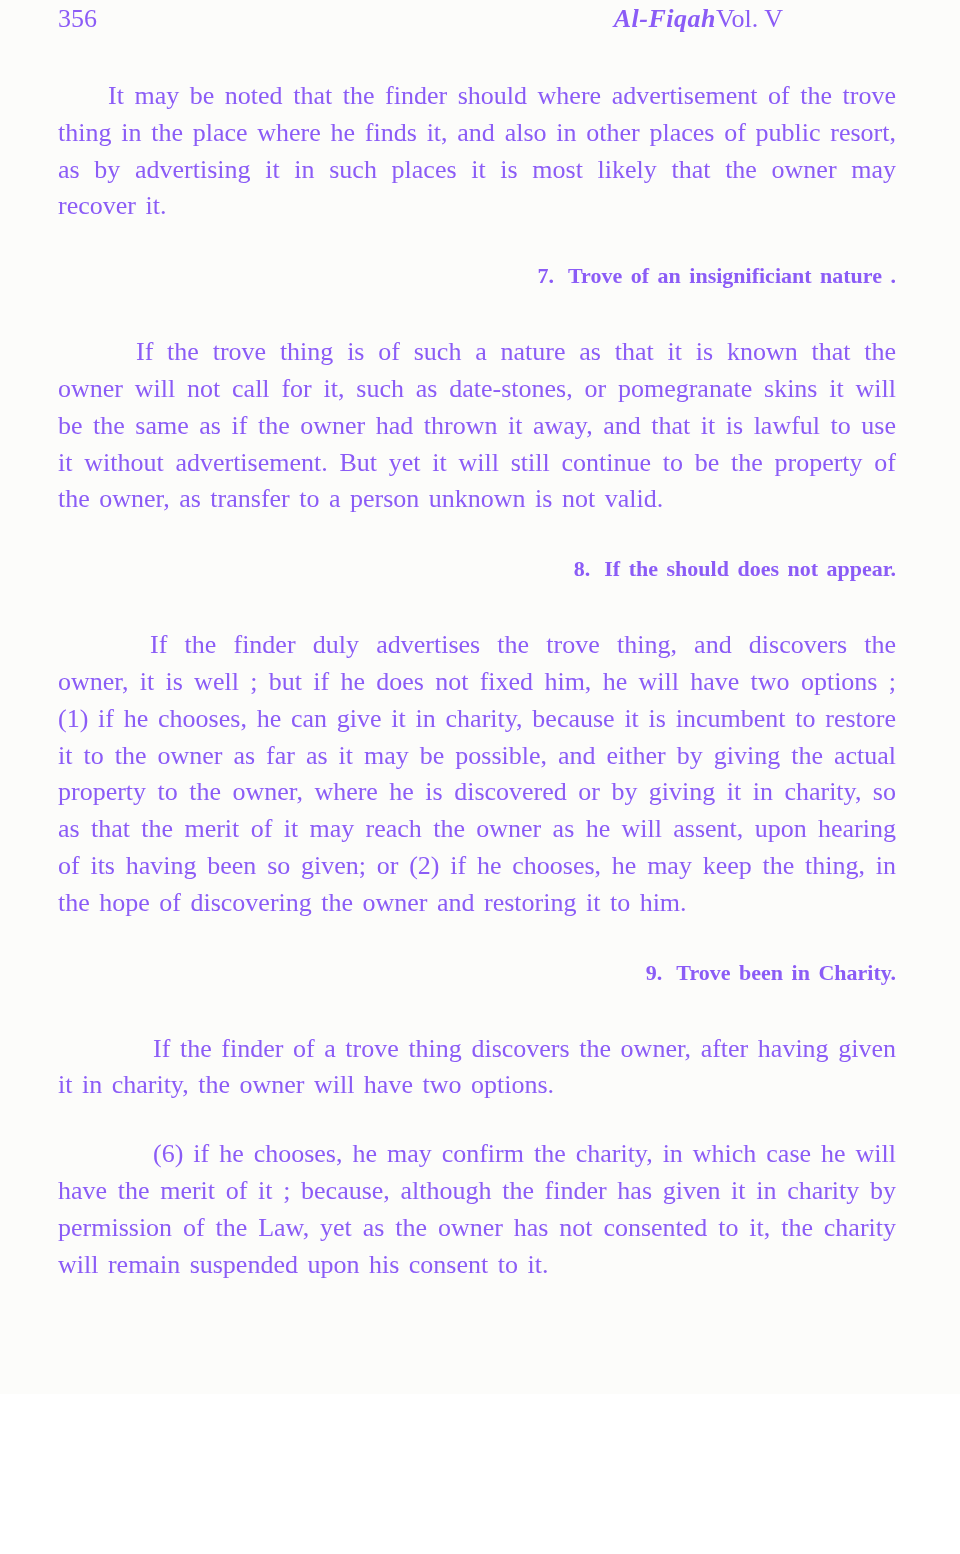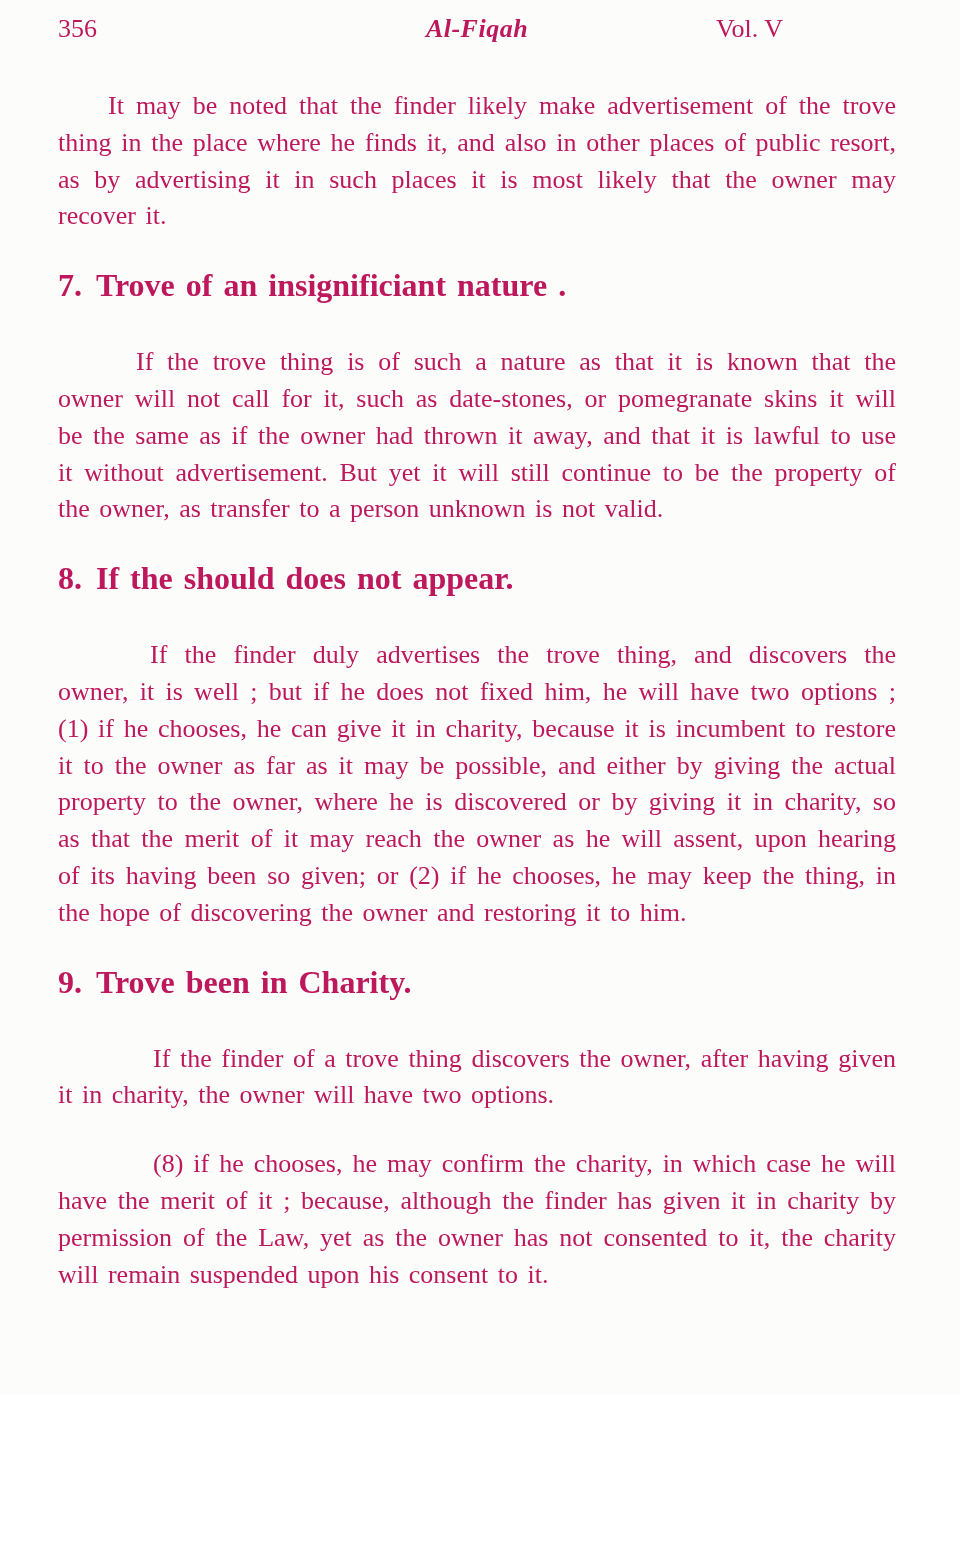--- a/index.html
+++ b/index.html
@@ -2,66 +2,66 @@
 <html><head>
 <meta charset="utf-8">
 <style>
   html, body { margin: 0; padding: 0; background: #ffffff; }
   .page {
     position: relative;
     width: 960px;
     height: 1394px;
     box-sizing: border-box;
     background: #fcfcfa;
-    padding: 14px 64px 0 58px;
+    padding: 4px 64px 0 58px;
     font-family: "Liberation Serif", "DejaVu Serif", serif;
-    color: #be185d;
+    color: #8b5cf6;
     overflow: hidden;
     filter: blur(0.3px);
   }
   .page-header {
     display: flex;
     align-items: baseline;
     font-size: 26px;
     line-height: 30px;
     margin-bottom: 44px;
   }
   .page-number { width: 180px; text-align: left; }
-  .book-title { flex: 1; text-align: center; font-style: italic; font-weight: bold; letter-spacing: 0.5px; }
+  .book-title { flex: 1; text-align: right; font-style: italic; font-weight: bold; letter-spacing: 0.5px; }
   .volume { width: 180px; text-align: left; }
   .content {
     font-size: 26px;
     line-height: 36.8px;
     text-align: justify;
     word-spacing: 3px;
   }
   .content p {
     margin: 0 0 32px 0;
   }
   .content h2 {
-    font-size: 32px;
+    font-size: 22px;
     line-height: 37px;
     font-weight: bold;
     margin: 0 0 40px 0;
-    text-align: left;
+    text-align: right;
   }
   .content h2 .hnum { margin-right: 14px; }
 </style>
 </head>
 <body>
 
 <div class="page">
   <header class="page-header">
     <span class="page-number">356</span>
     <span class="book-title">Al-Fiqah</span>
     <span class="volume">Vol. V</span>
   </header>
   <main class="content">
-      <p style="text-indent: 50px;">It may be noted that the finder likely make advertisement of the trove thing in the place where he finds it, and also in other places of public resort, as by advertising it in such places it is most likely that the owner may recover it.</p>
+      <p style="text-indent: 50px;">It may be noted that the finder should where advertisement of the trove thing in the place where he finds it, and also in other places of public resort, as by advertising it in such places it is most likely that the owner may recover it.</p>
       <h2><span class="hnum">7.</span><span class="htitle">Trove of an insignificiant nature .</span></h2>
       <p style="text-indent: 78px;">If the trove thing is of such a nature as that it is known that the owner will not call for it, such as date-stones, or pomegranate skins it will be the same as if the owner had thrown it away, and that it is lawful to use it without advertisement. But yet it will still continue to be the property of the owner, as transfer to a person unknown is not valid.</p>
       <h2><span class="hnum">8.</span><span class="htitle">If the should does not appear.</span></h2>
       <p style="text-indent: 92px;">If the finder duly advertises the trove thing, and discovers the owner, it is well ; but if he does not fixed him, he will have two options ; (1) if he chooses, he can give it in charity, because it is incumbent to restore it to the owner as far as it may be possible, and either by giving the actual property to the owner, where he is discovered or by giving it in charity, so as that the merit of it may reach the owner as he will assent, upon hearing of its having been so given; or (2) if he chooses, he may keep the thing, in the hope of discovering the owner and restoring it to him.</p>
       <h2><span class="hnum">9.</span><span class="htitle">Trove been in Charity.</span></h2>
       <p style="text-indent: 95px;">If the finder of a trove thing discovers the owner, after having given it in charity, the owner will have two options.</p>
-      <p style="text-indent: 95px;">(8) if he chooses, he may confirm the charity, in which case he will have the merit of it ; because, although the finder has given it in charity by permission of the Law, yet as the owner has not consented to it, the charity will remain suspended upon his consent to it.</p>
+      <p style="text-indent: 95px;">(6) if he chooses, he may confirm the charity, in which case he will have the merit of it ; because, although the finder has given it in charity by permission of the Law, yet as the owner has not consented to it, the charity will remain suspended upon his consent to it.</p>
     </main>
 </div>
 
 </body></html>

